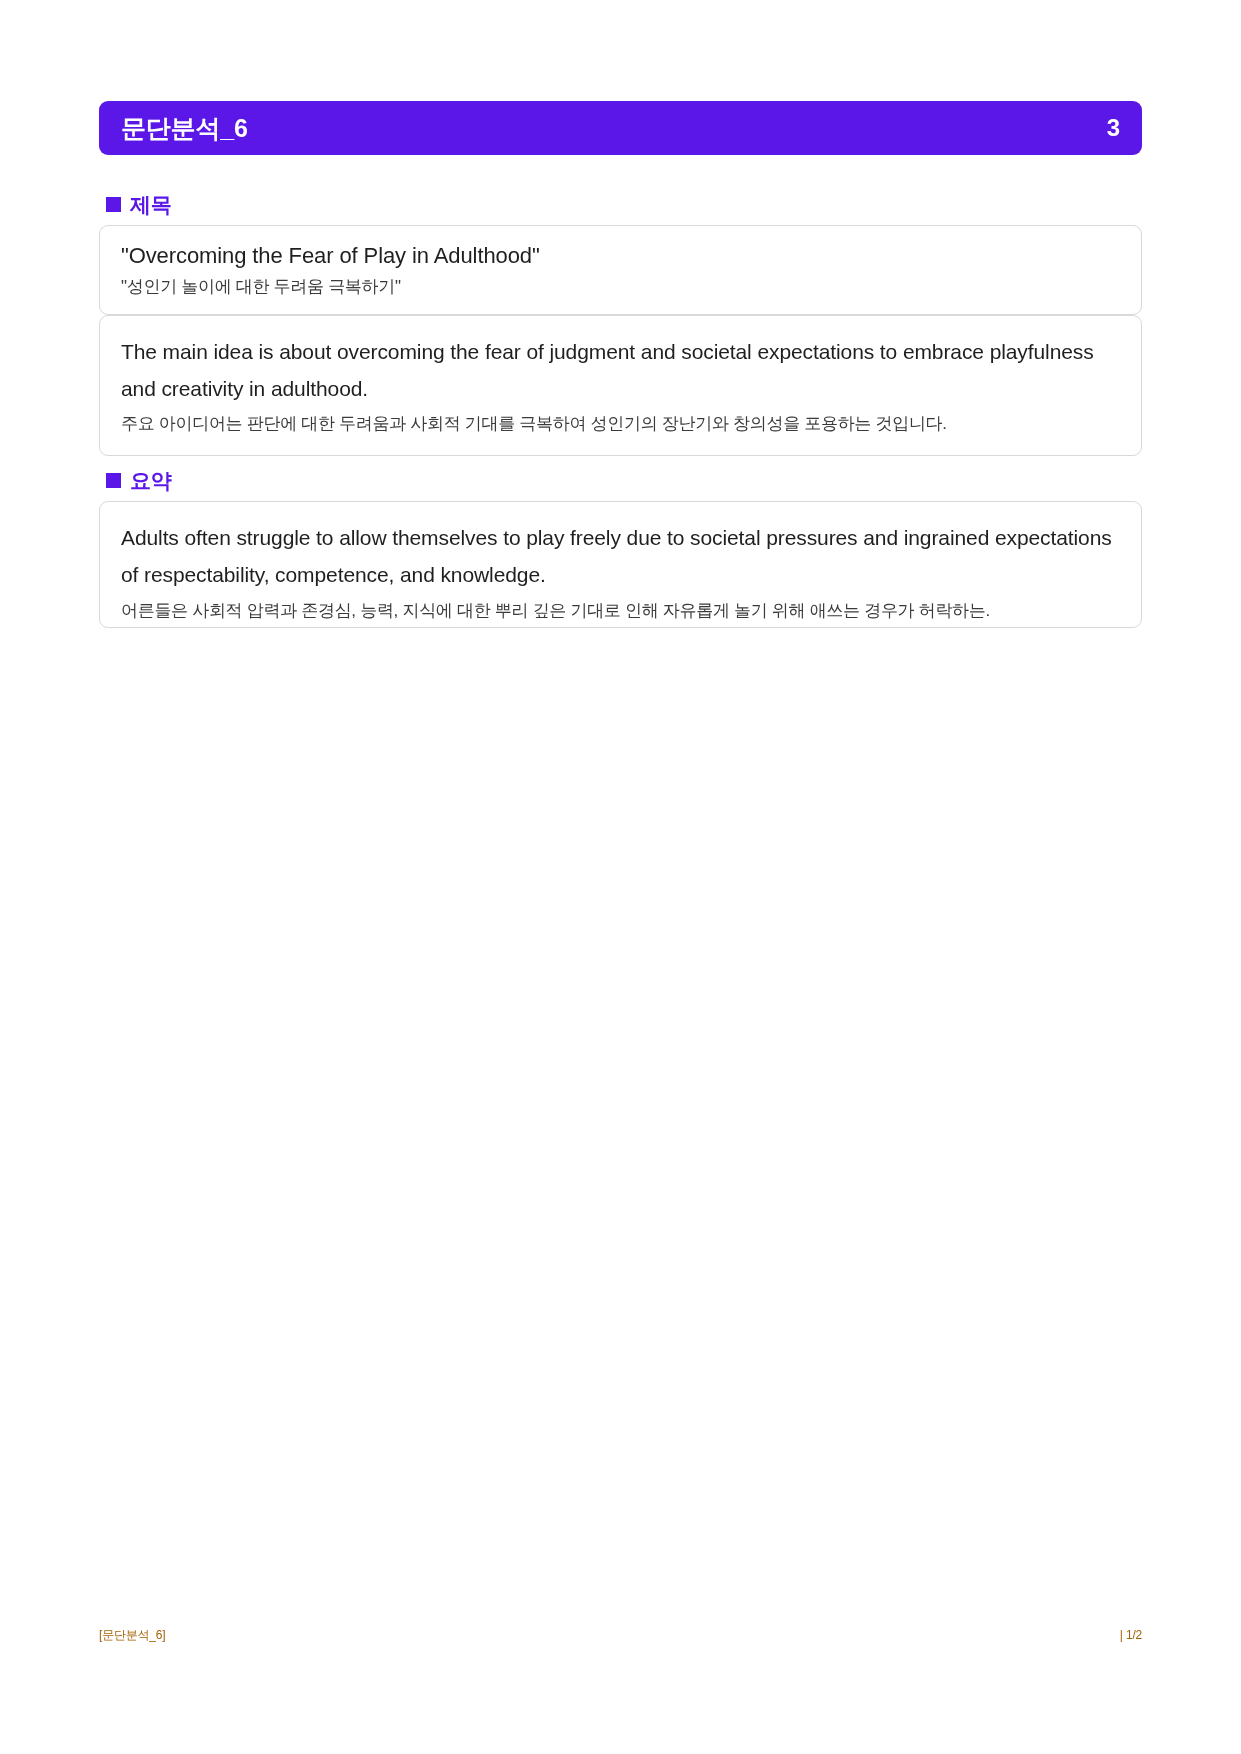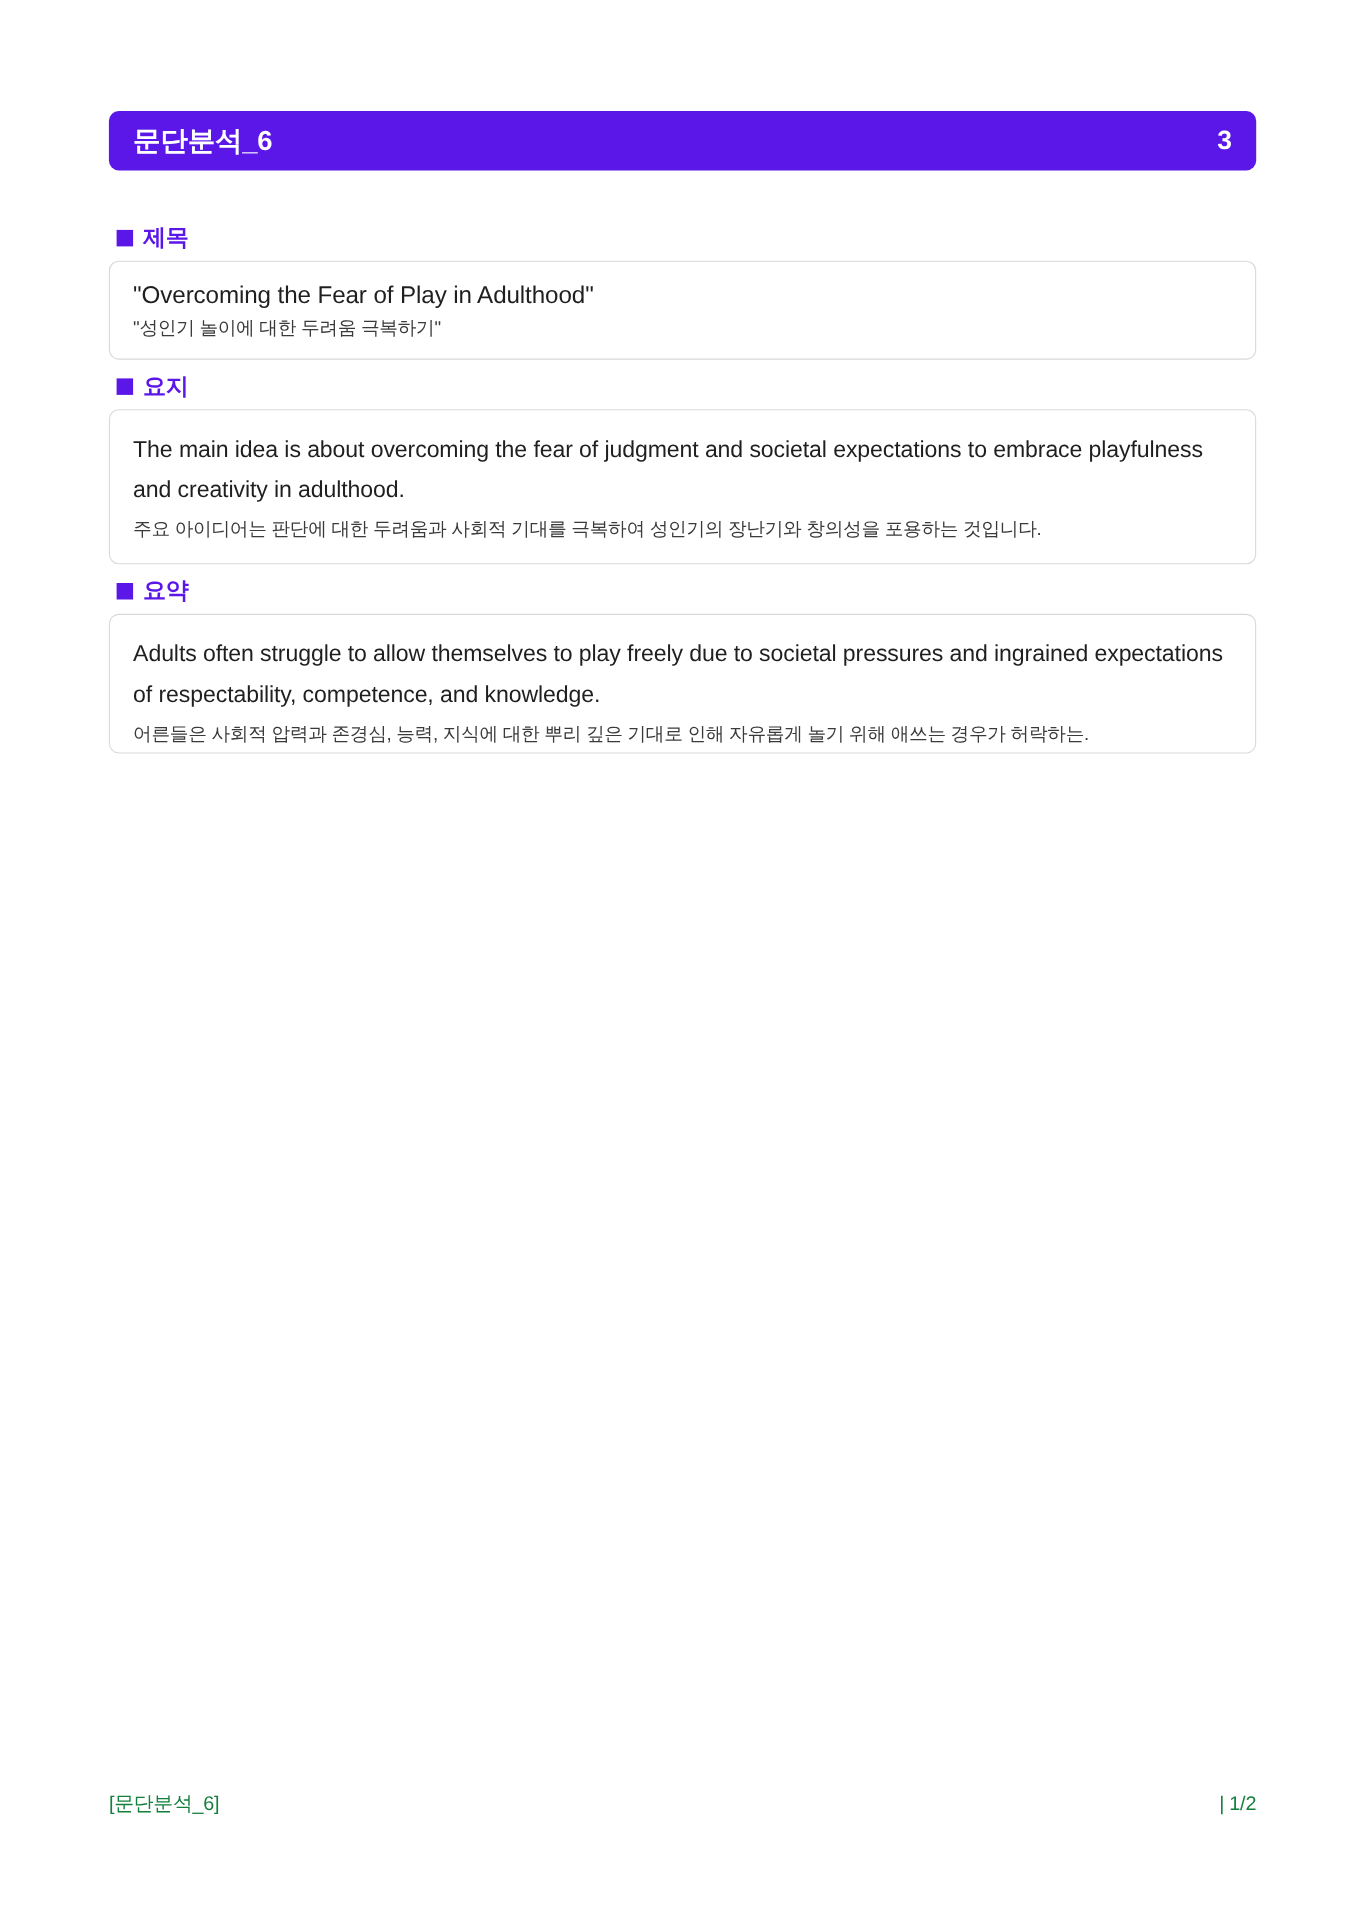--- a/index.html
+++ b/index.html
@@ -53,21 +53,21 @@
     color: #ffffff;
     font-size: 24px;
     font-weight: bold;
     line-height: 1;
   }
 
   
   .content {
     position: absolute;
     left: 99px;
-    top: 192px;
+    top: 180px;
     width: 1043px;
   }
 
   .section {
     margin: 0 0 0 0;
   }
 
   .section-label {
     display: flex;
     align-items: center;
@@ -132,22 +132,22 @@
 
   
   .doc-footer {
     position: absolute;
     left: 99px;
     top: 1627px;
     width: 1043px;
     display: flex;
     align-items: baseline;
     justify-content: space-between;
-    font-size: 18px;
-    color: #15803d;
+    font-size: 12px;
+    color: #a16207;
     letter-spacing: -0.2px;
   }
   .doc-footer .footer-left { text-align: left; }
   .doc-footer .footer-right { text-align: right; }
 </style>
 </head>
 <body>
 
 <div class="page">
 
@@ -164,24 +164,20 @@
         <span>제목</span>
       </div>
       <div class="card card-title">
         <p class="line-en">"Overcoming the Fear of Play in Adulthood"</p>
         <p class="line-ko">"성인기 놀이에 대한 두려움 극복하기"</p>
       </div>
     </div>
 
 
     <div class="section">
-      <div class="section-label">
-        <span class="bullet-square"></span>
-        <span>요지</span>
-      </div>
       <div class="card card-gist">
         <p class="line-en">The main idea is about overcoming the fear of judgment and societal expectations to embrace playfulness and creativity in adulthood.</p>
         <p class="line-ko">주요 아이디어는 판단에 대한 두려움과 사회적 기대를 극복하여 성인기의 장난기와 창의성을 포용하는 것입니다.</p>
       </div>
     </div>
 
     <div class="section">
       <div class="section-label">
         <span class="bullet-square"></span>
         <span>요약</span>

